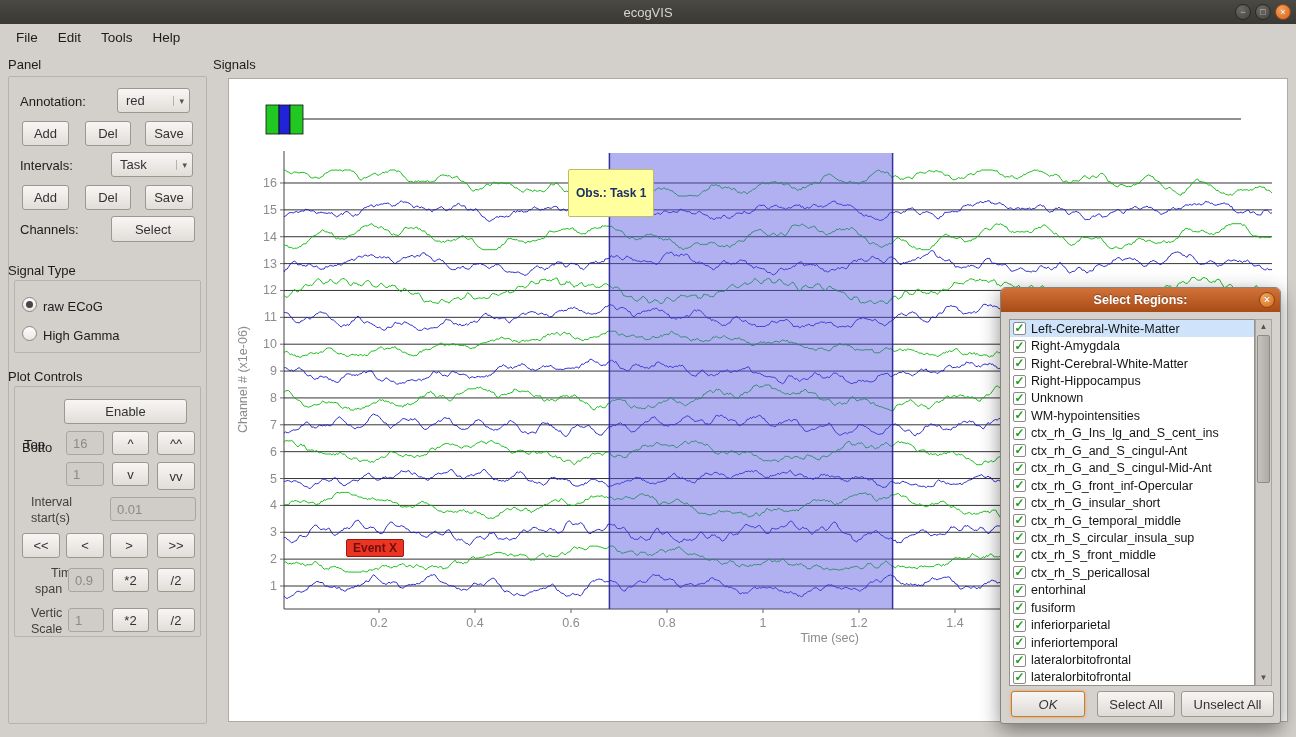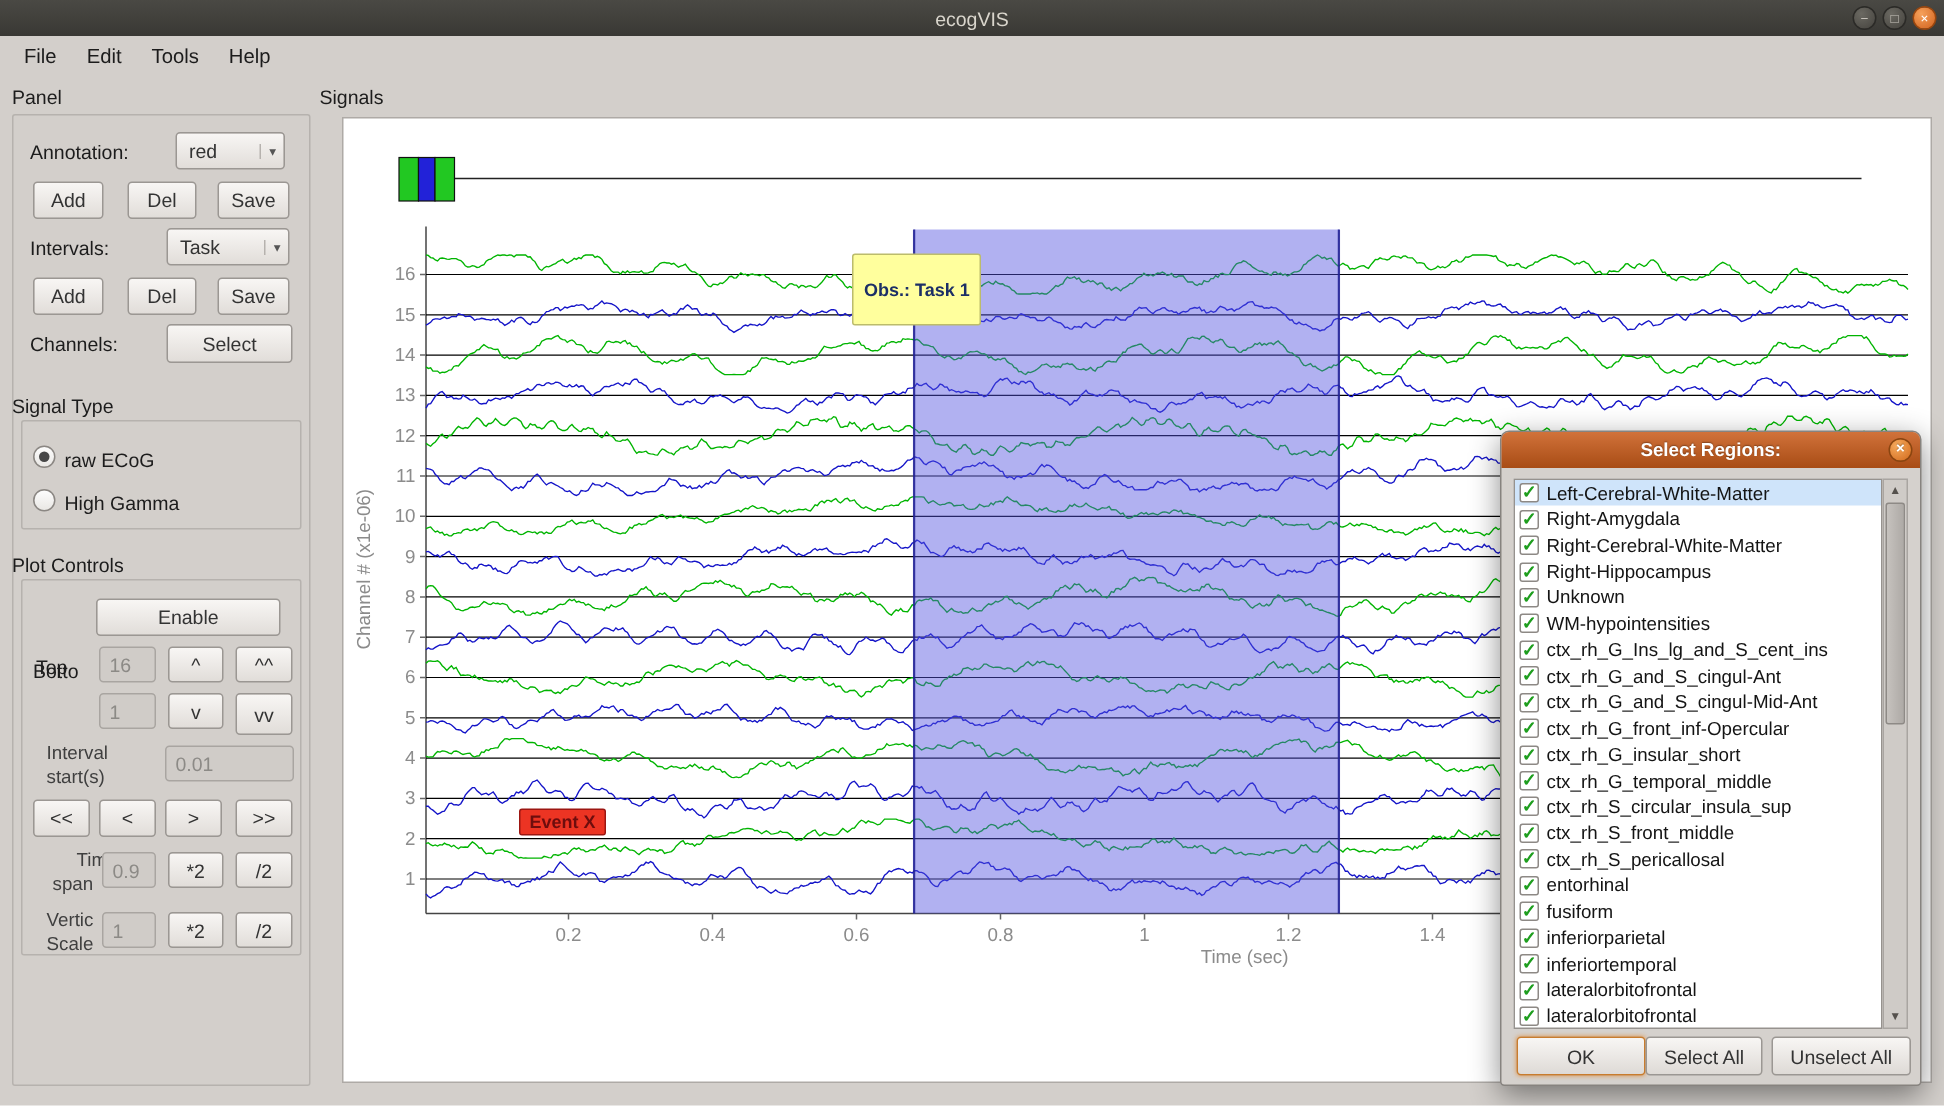--- a/index.html
+++ b/index.html
@@ -405,16 +405,16 @@
       <div class="region-row">
         <span class="checkbox">✓</span>
         <span>lateralorbitofrontal</span>
       </div>
     </div>
   <div class="scrollbar">
     <div class="scroll-arrow" style="top:0;">▲</div>
     <div class="scroll-thumb"></div>
     <div class="scroll-arrow" style="bottom:0;">▼</div>
   </div>
-  <div class="dlg-btn default" style="left:10px; width:86px;">OK</div>
+  <div class="dlg-btn default" style="left:10px; width:74px;font-style:italic;">OK</div>
   <div class="dlg-btn" style="left:96px; width:78px;">Select All</div>
   <div class="dlg-btn" style="left:180px; width:93px;">Unselect All</div>
 </div>
 
 </body></html>

